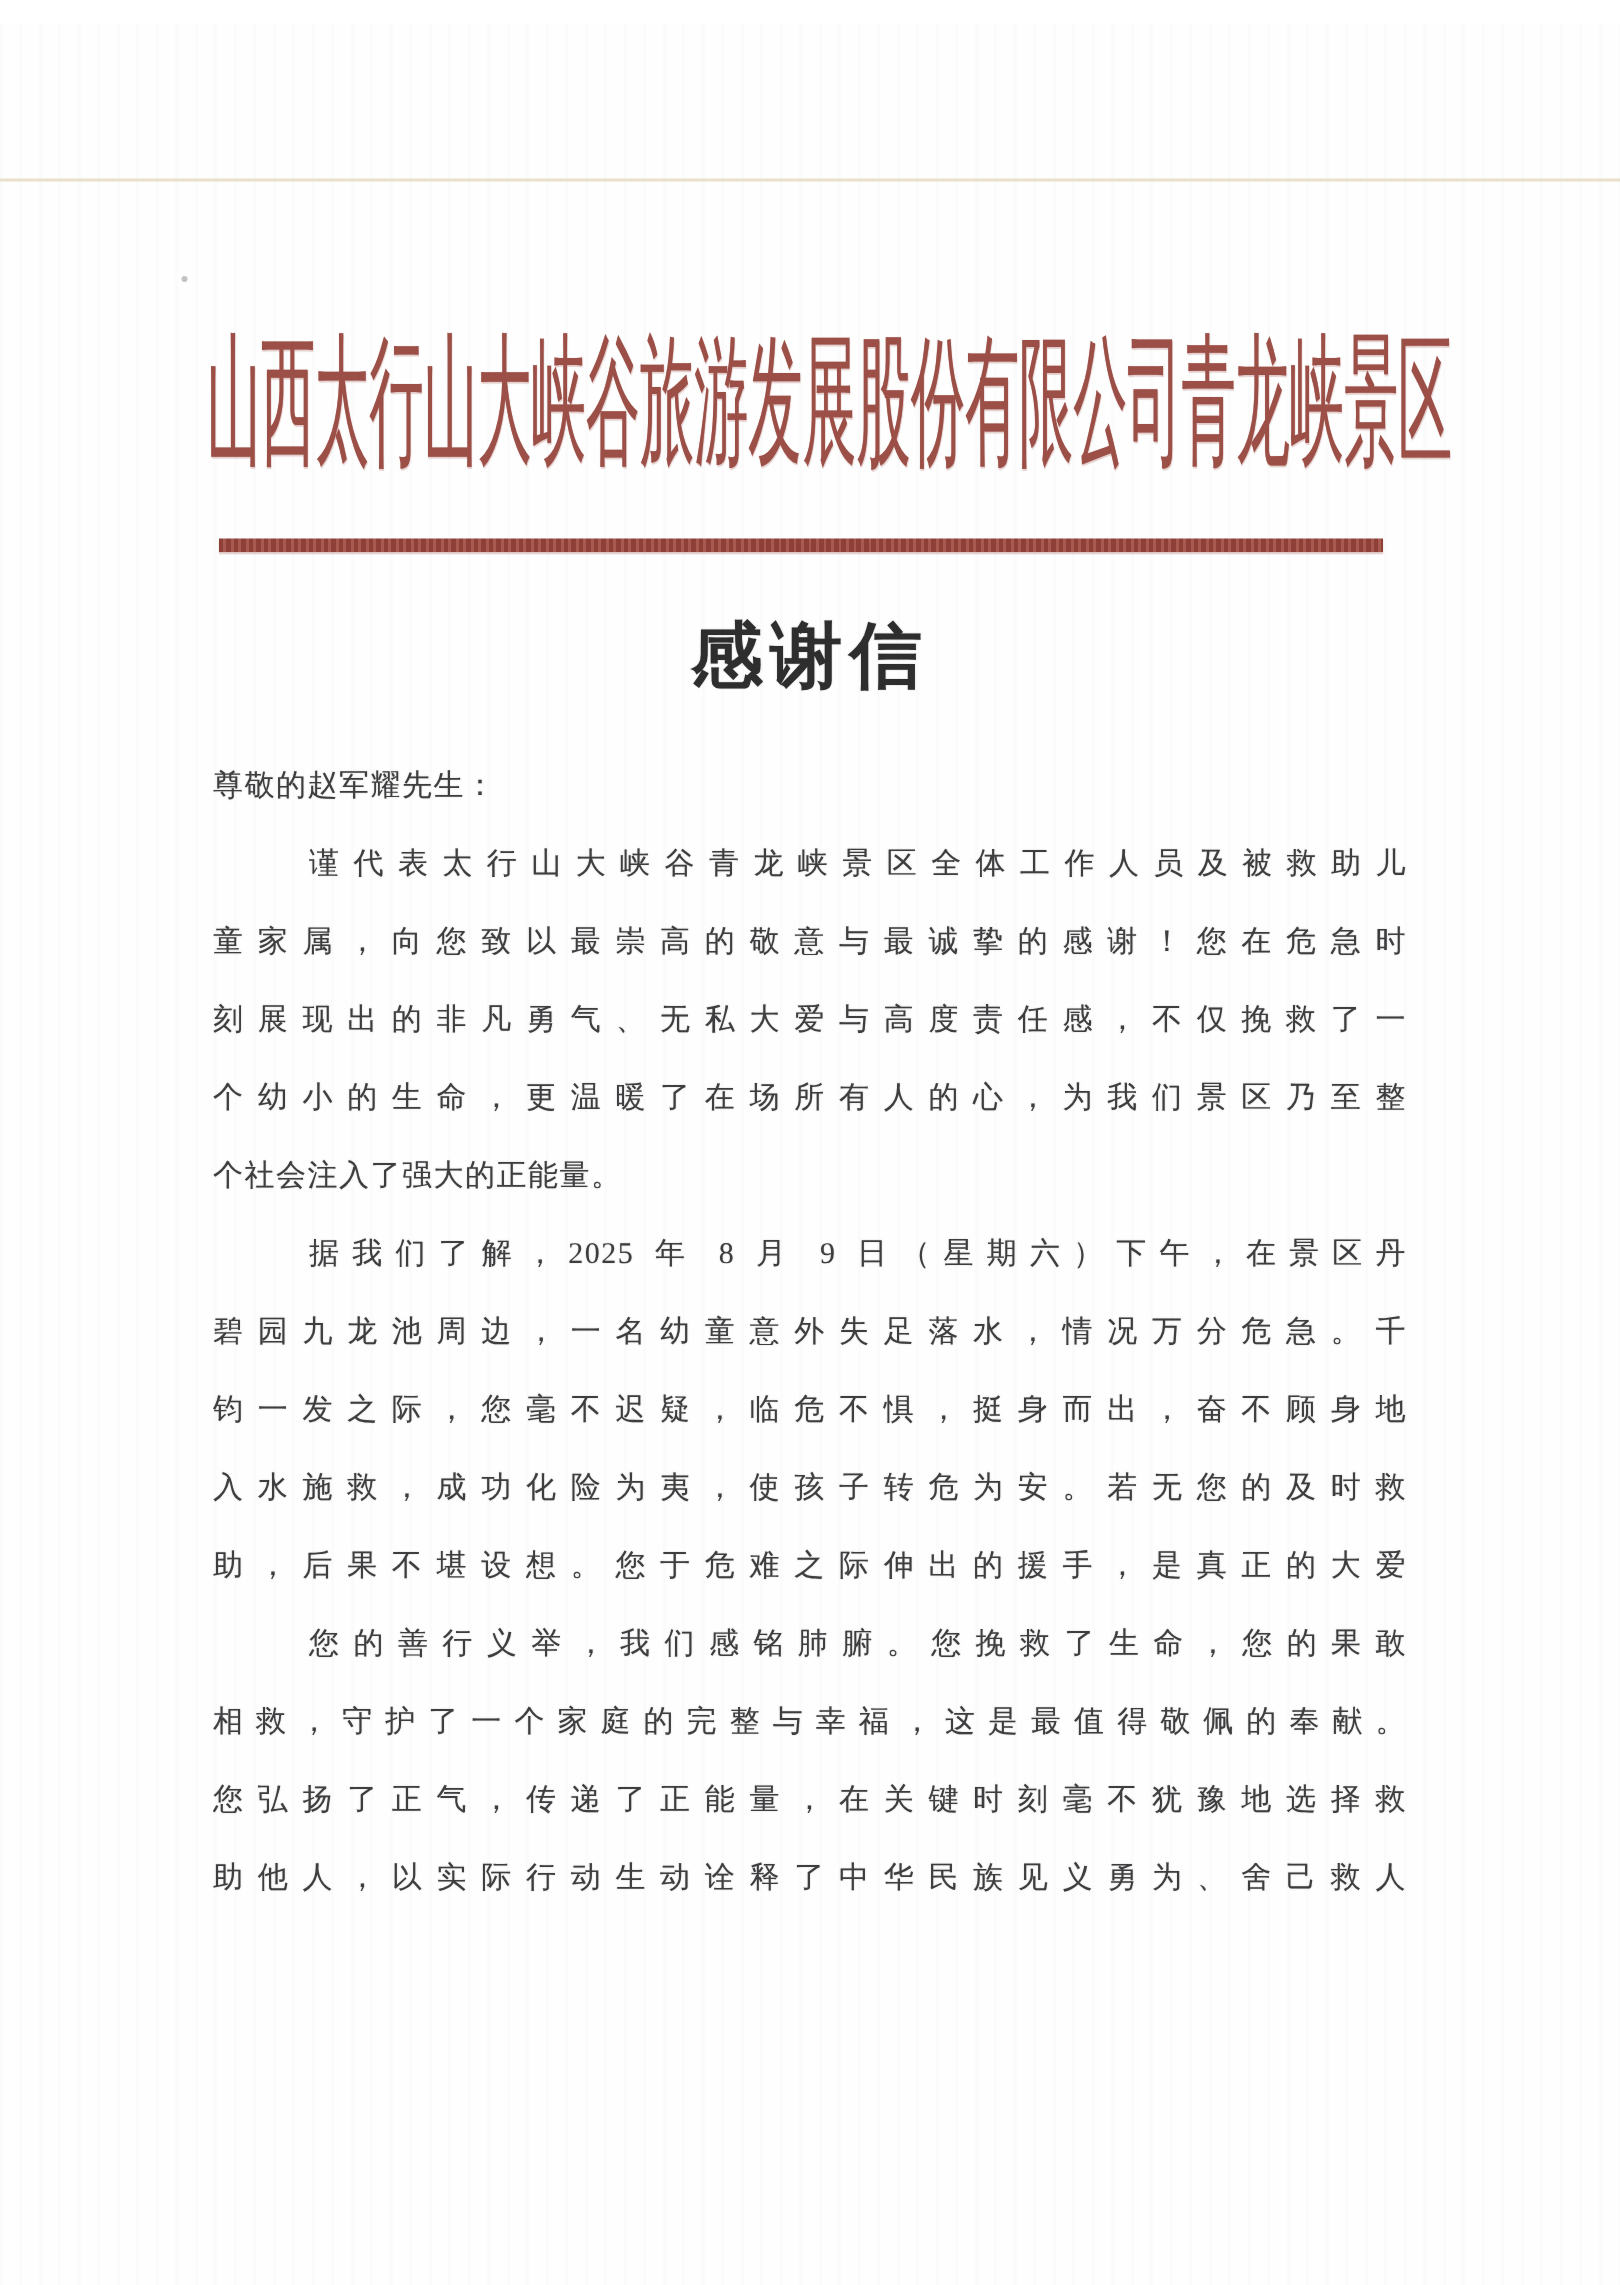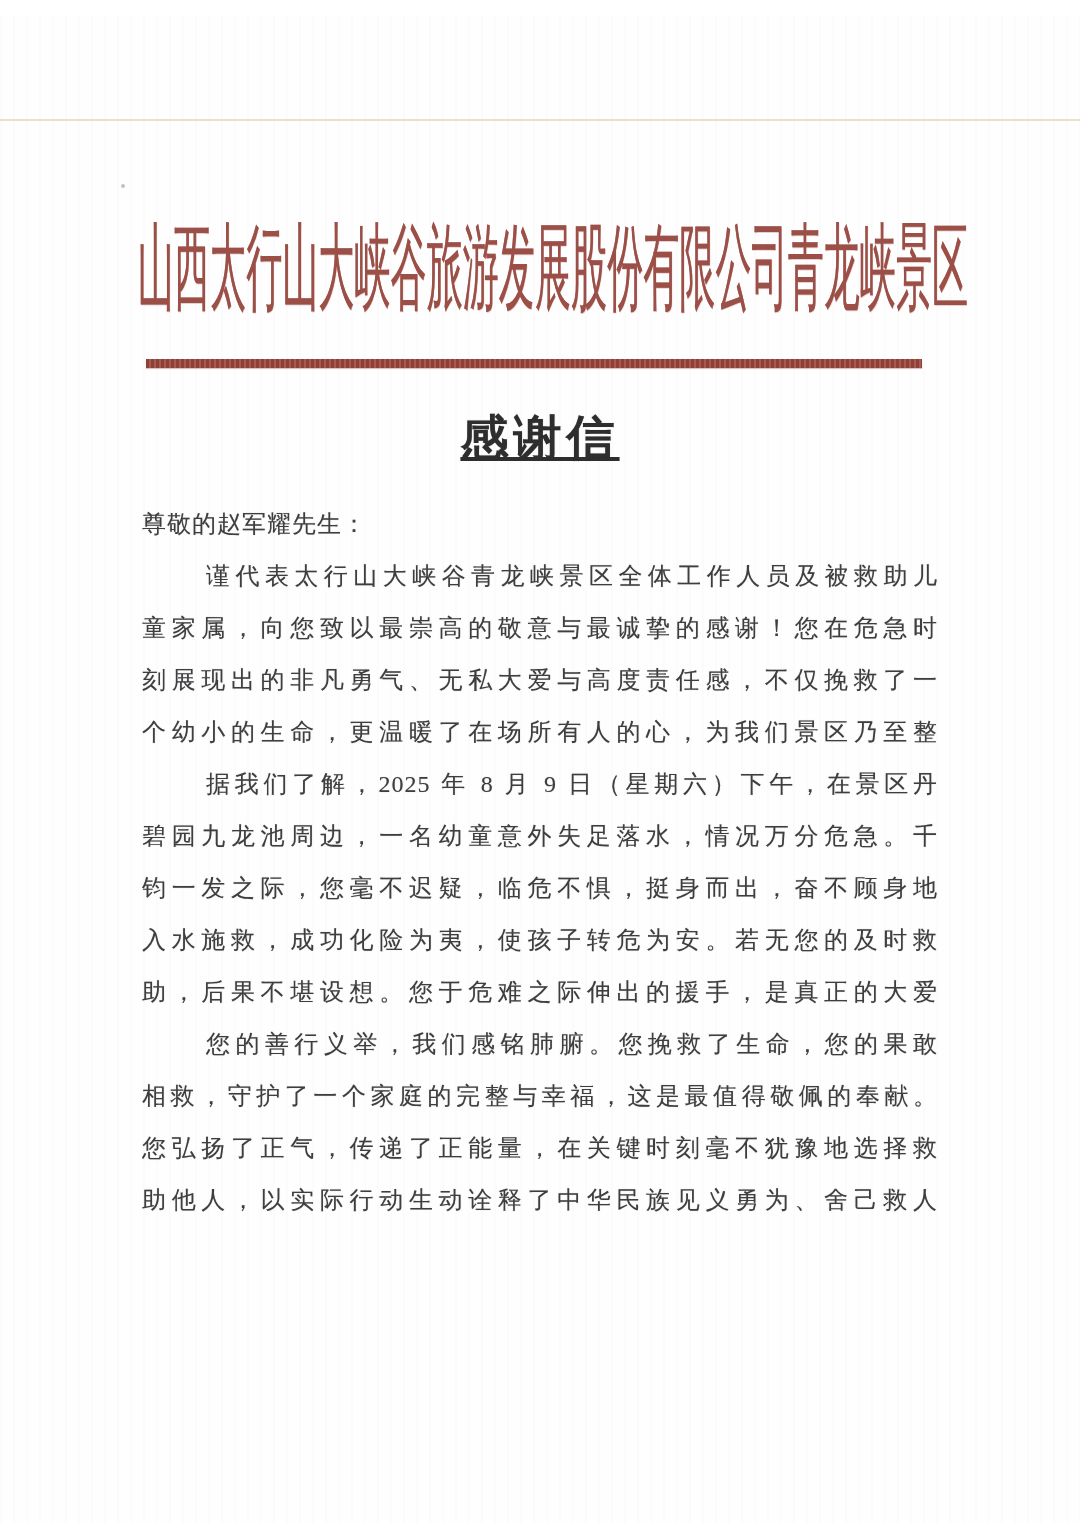--- a/index.html
+++ b/index.html
@@ -85,29 +85,28 @@
     left: 0; top: 394px;
     width: 1080px;
     margin: 0;
     text-align: center;
     font-size: 48px;
     line-height: 56px;
     font-weight: 700;
     letter-spacing: 5px;
     color: #2e2e2e;
     text-shadow: 0 0 1px rgba(46,46,46,0.4);
-    text-decoration: underline;
   }
 
   
   .letter {
     position: absolute;
     left: 142px; top: 482px;
     width: 796px;
-    font-size: 24px;
+    font-size: 20px;
     color: #3e3e40;
     text-shadow: 0 0 1px rgba(62,62,64,0.35);
     letter-spacing: 1px;
   }
   .line {
     height: 52px;
     line-height: 52px;
     white-space: nowrap;
   }
   .line.fill {
@@ -137,20 +136,21 @@
 
   <h1 class="title">感谢信</h1>
 
   <div class="letter">
     <div class="line salutation">尊敬的赵军耀先生：</div>
     <div>
         <div class="line indent fill">谨代表太行山大峡谷青龙峡景区全体工作人员及被救助儿</div>
         <div class="line fill">童家属，向您致以最崇高的敬意与最诚挚的感谢！您在危急时</div>
         <div class="line fill">刻展现出的非凡勇气、无私大爱与高度责任感，不仅挽救了一</div>
         <div class="line fill">个幼小的生命，更温暖了在场所有人的心，为我们景区乃至整</div>
+        <div class="line">个社会注入了强大的正能量。</div>
         <div class="line indent fill">据我们了解，2025 年 8 月 9 日（星期六）下午，在景区丹</div>
         <div class="line fill">碧园九龙池周边，一名幼童意外失足落水，情况万分危急。千</div>
         <div class="line fill">钧一发之际，您毫不迟疑，临危不惧，挺身而出，奋不顾身地</div>
         <div class="line fill">入水施救，成功化险为夷，使孩子转危为安。若无您的及时救</div>
         <div class="line fill">助，后果不堪设想。您于危难之际伸出的援手，是真正的大爱</div>
         <div class="line indent fill">您的善行义举，我们感铭肺腑。您挽救了生命，您的果敢</div>
         <div class="line fill">相救，守护了一个家庭的完整与幸福，这是最值得敬佩的奉献。</div>
         <div class="line fill">您弘扬了正气，传递了正能量，在关键时刻毫不犹豫地选择救</div>
         <div class="line fill">助他人，以实际行动生动诠释了中华民族见义勇为、舍己救人</div>
       </div>

